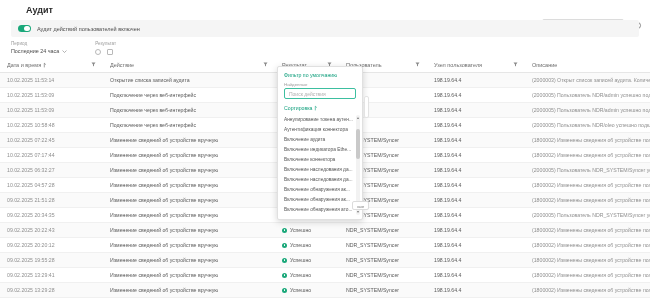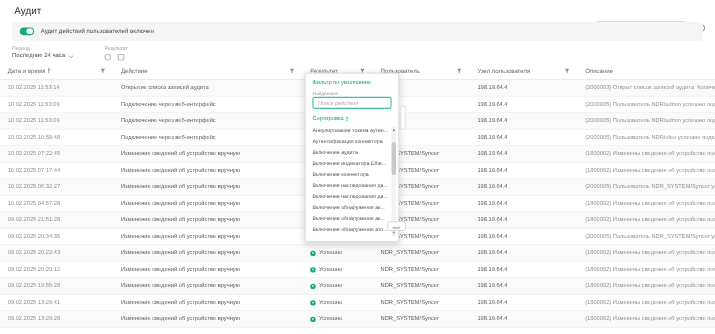--- a/index.html
+++ b/index.html
@@ -7,22 +7,22 @@
     width: 650px; height: 304px;
     overflow: hidden;
     background: #ffffff;
     font-family: "Liberation Sans", sans-serif;
     color: #3a3a3a;
   }
   .page { position: relative; width: 650px; height: 304px; background:#fff; }
 
   
   .page-title {
-    position: absolute; left: 13px; top: 5px;
-    font-size: 9px; color: #2b2b2b; font-weight: 400; text-align: right;
+    position: absolute; left: 26px; top: 5px;
+    font-size: 9px; color: #2b2b2b; font-weight: 700; text-align: right;
   }
   .topbar-right {
     position: absolute; right: 6px; top: 19px;
     display: flex; align-items: center; gap: 7px;
   }
   .rec-count { font-size: 5.5px; color: #8c8c8c; }
   .search-wrap {
     position: relative;
     width: 82px; height: 13px;
     border: 1px solid #dcdcdc; border-radius: 2px;

